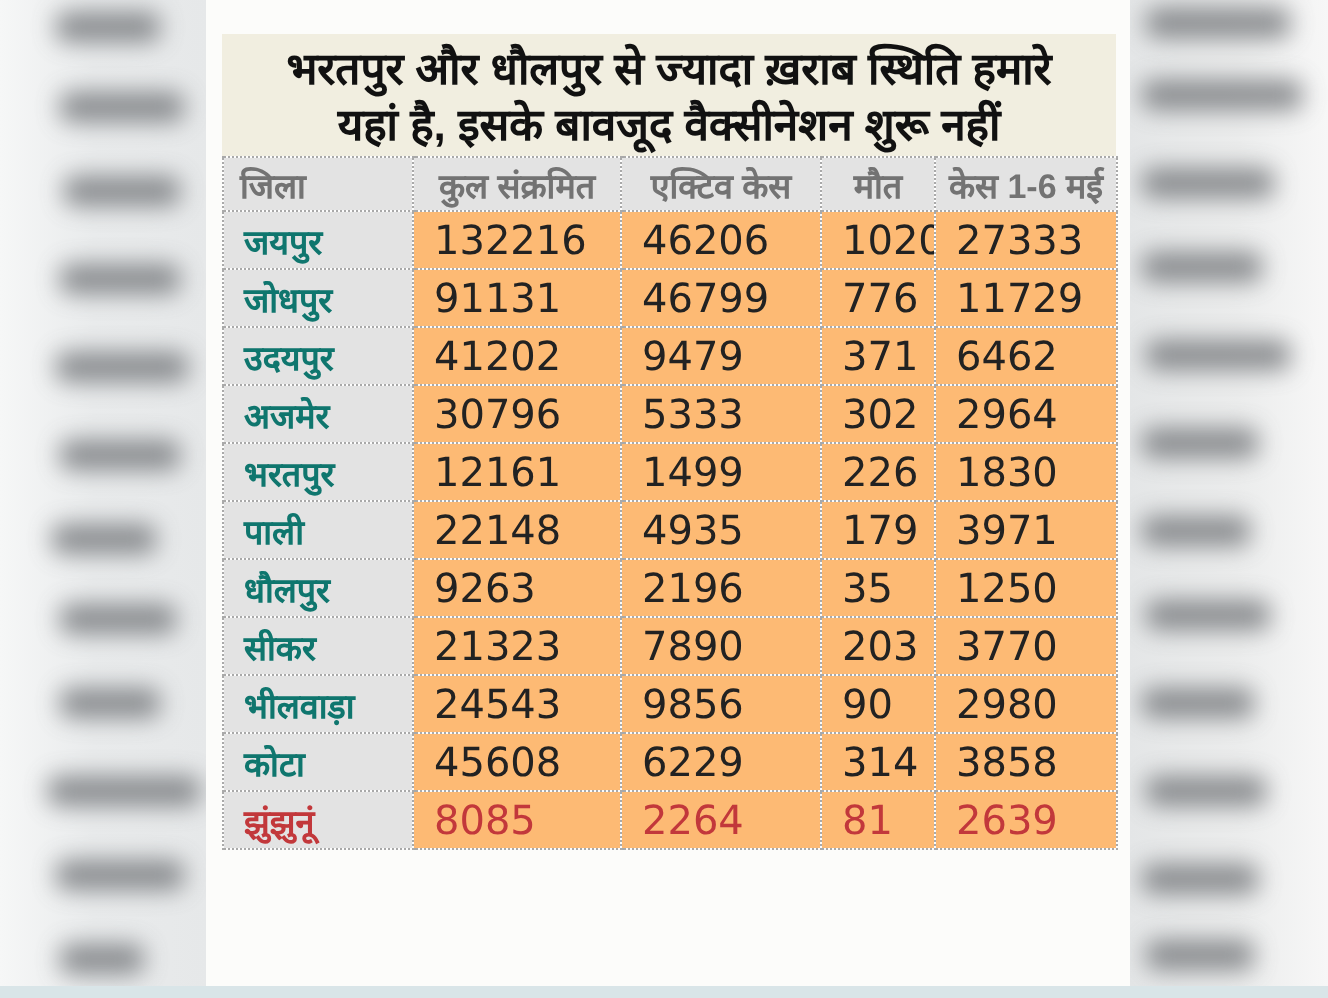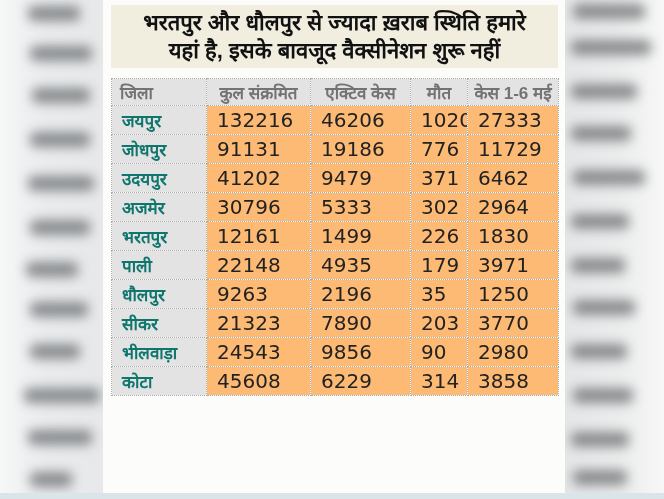--- a/index.html
+++ b/index.html
@@ -47,21 +47,21 @@
     position: absolute;
     left: 103px;
     top: 0;
     width: 462px;
     height: 499px;
     background: #fcfcfa;
   }
   .title-box {
     position: absolute;
     left: 8px;
-    top: 5px;
+    top: 17px;
     width: 447px;
     height: 63px;
     background: #f1eee0;
     display: flex;
     flex-direction: column;
     justify-content: center;
     text-align: center;
   }
   .title-line {
     font-weight: bold;
@@ -187,21 +187,21 @@
           <tr>
             <td class="district">जयपुर</td>
             <td class="num">132216</td>
             <td class="num">46206</td>
             <td class="num">1020</td>
             <td class="num">27333</td>
           </tr>
           <tr>
             <td class="district">जोधपुर</td>
             <td class="num">91131</td>
-            <td class="num">19186</td>
+            <td class="num">46799</td>
             <td class="num">776</td>
             <td class="num">11729</td>
           </tr>
           <tr>
             <td class="district">उदयपुर</td>
             <td class="num">41202</td>
             <td class="num">9479</td>
             <td class="num">371</td>
             <td class="num">6462</td>
           </tr>
@@ -247,18 +247,25 @@
             <td class="num">90</td>
             <td class="num">2980</td>
           </tr>
           <tr>
             <td class="district">कोटा</td>
             <td class="num">45608</td>
             <td class="num">6229</td>
             <td class="num">314</td>
             <td class="num">3858</td>
           </tr>
+          <tr class="highlight">
+            <td class="district">झुंझुनूं</td>
+            <td class="num">8085</td>
+            <td class="num">2264</td>
+            <td class="num">81</td>
+            <td class="num">2639</td>
+          </tr>
         </tbody>
     </table>
   </div>
 
   <div class="bottom-strip"></div>
 </div>
 
 </body></html>

